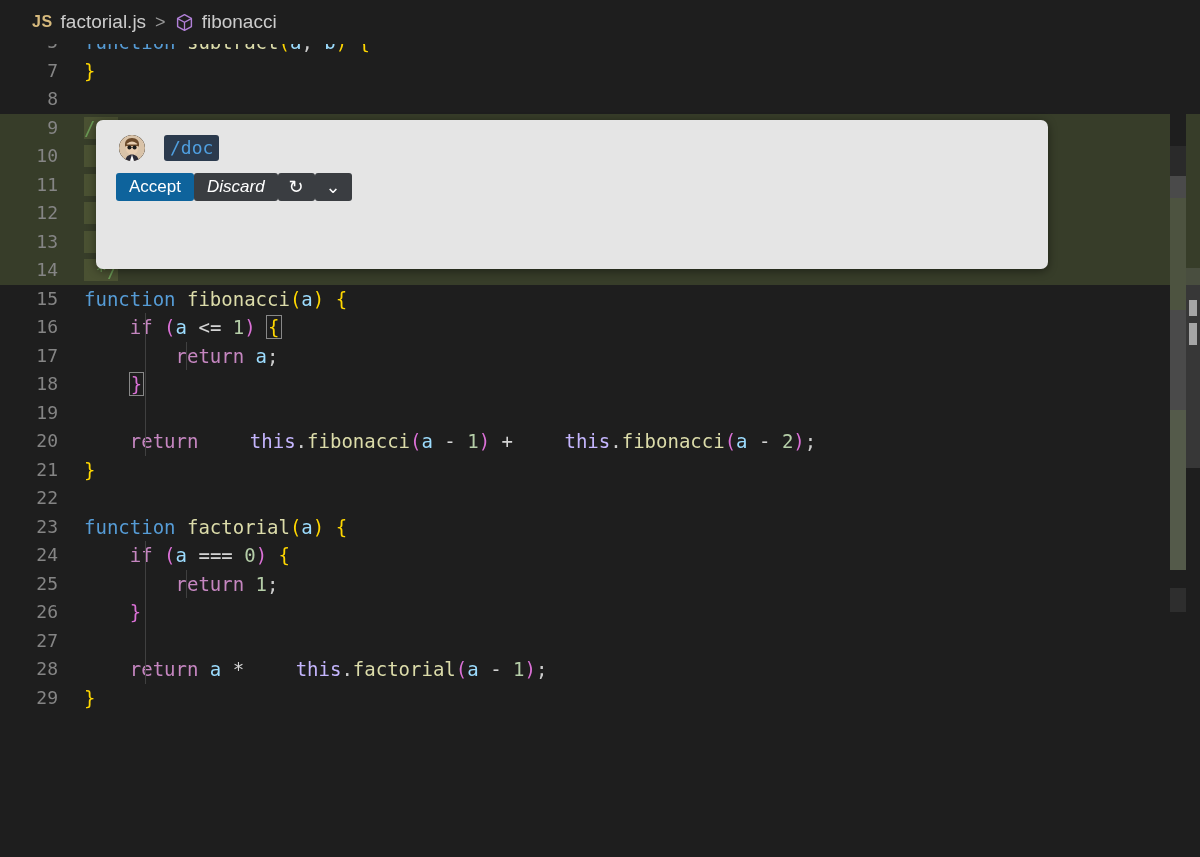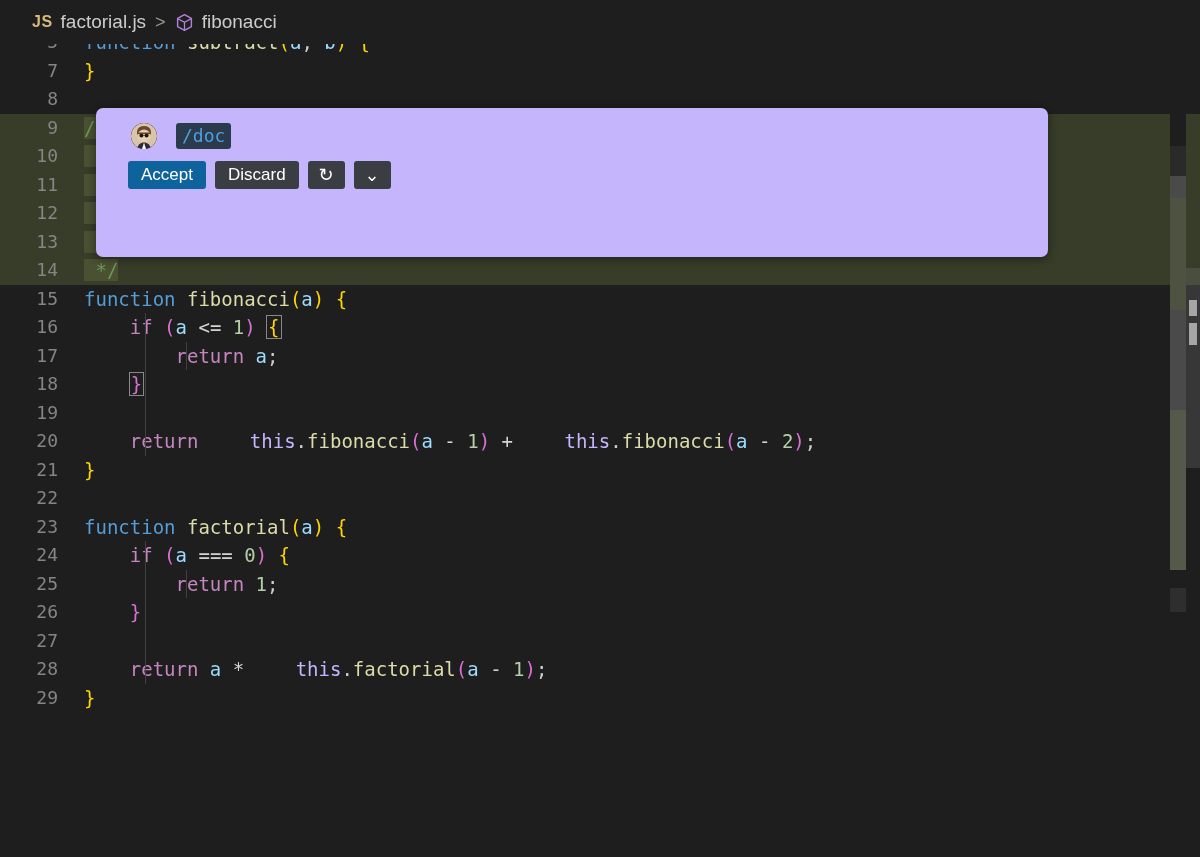--- a/index.html
+++ b/index.html
@@ -112,27 +112,27 @@
   .indent-guide {
     position: absolute;
     width: 1px;
     background: #404040;
     top: 0; bottom: 0;
   }
 
   
   .chat-widget {
     position: absolute;
-    left: 96px; top: 108px;
+    left: 96px; top: 120px;
     width: 952px; height: 149px;
-    background: #c4b5fd;
+    background: #e5e5e5;
     border-radius: 7px;
     box-shadow: 0 2px 10px rgba(0,0,0,.45);
     z-index: 50;
-    padding: 13px 14px 0 32px;
+    padding: 13px 14px 0 20px;
   }
   .chat-header {
     display: flex; align-items: center;
     height: 30px;
     margin-bottom: 10px;
   }
   .avatar {
     width: 26px; height: 26px;
     border-radius: 50%;
     background: #2c2112;
@@ -176,35 +176,35 @@
     height: 36px;
     display: flex; align-items: center; gap: 16px;
   }
   .icon-btn {
     width: 22px; height: 22px;
     display: flex; align-items: center; justify-content: center;
     cursor: pointer;
     color: #cccccc;
   }
   .chat-actions {
-    display: flex; align-items: center; gap: 9px;
+    display: flex; align-items: center; 
   }
   .btn {
     height: 28px;
     border: none;
     border-radius: 3px;
     color: #ffffff;
     font-family: "Liberation Sans", sans-serif;
     font-size: 17px;
     padding: 0 13px;
     cursor: pointer;
     display: flex; align-items: center; justify-content: center;
   }
   .btn-primary { background: #0e639c; }
-  .btn-secondary { background: #3a3d41; }
+  .btn-secondary { background: #3a3d41; font-style: italic; }
   .btn-icon { background: #3a3d41; width: 37px; padding: 0; font-size: 18px; }
 
   
   .right-rail {
     position: absolute;
     top: 28px; right: 0;
     width: 30px; height: 829px;
     z-index: 20;
   }
   .minimap {

